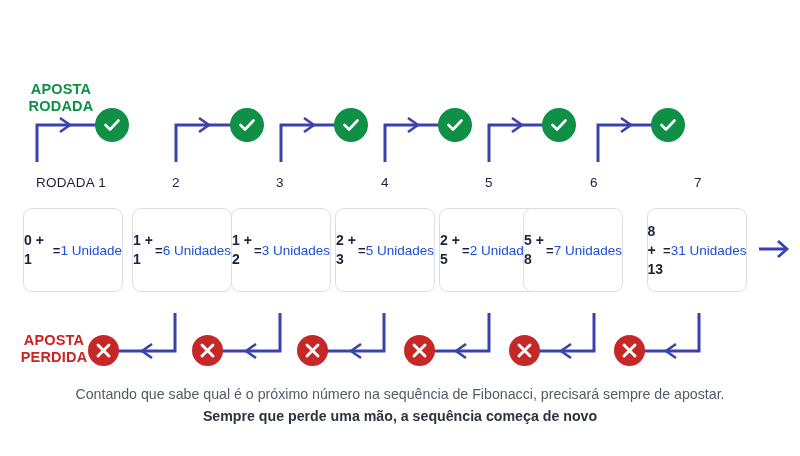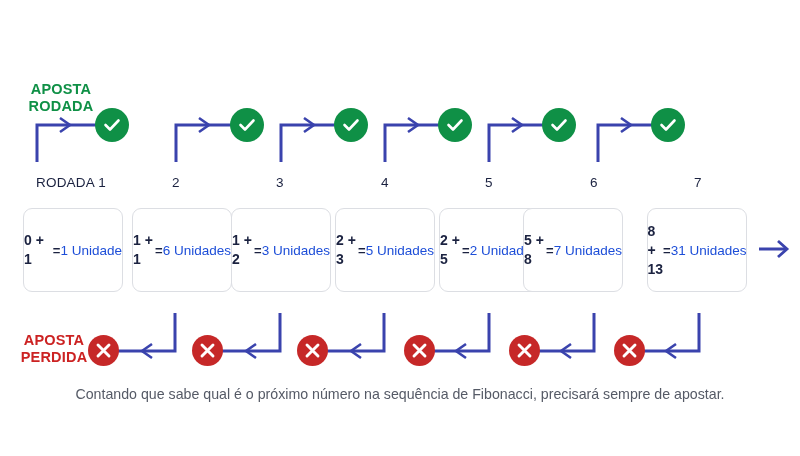--- a/index.html
+++ b/index.html
@@ -322,14 +322,15 @@
         <path d="M4,4 L15,15 M15,4 L4,15" stroke="#ffffff" stroke-width="2.9" stroke-linecap="round"></path>
       </svg>
     </div>
   <div class="red-circle" style="left:614px">
       <svg width="19" height="19" viewBox="0 0 19 19">
         <path d="M4,4 L15,15 M15,4 L4,15" stroke="#ffffff" stroke-width="2.9" stroke-linecap="round"></path>
       </svg>
     </div>
 
   <div class="caption caption-line1">Contando que sabe qual é o próximo número na sequência de Fibonacci, precisará sempre de apostar.</div>
+  <div class="caption caption-line2">Sempre que perde uma mão, a sequência começa de novo</div>
 
 </div>
 
 </body></html>

